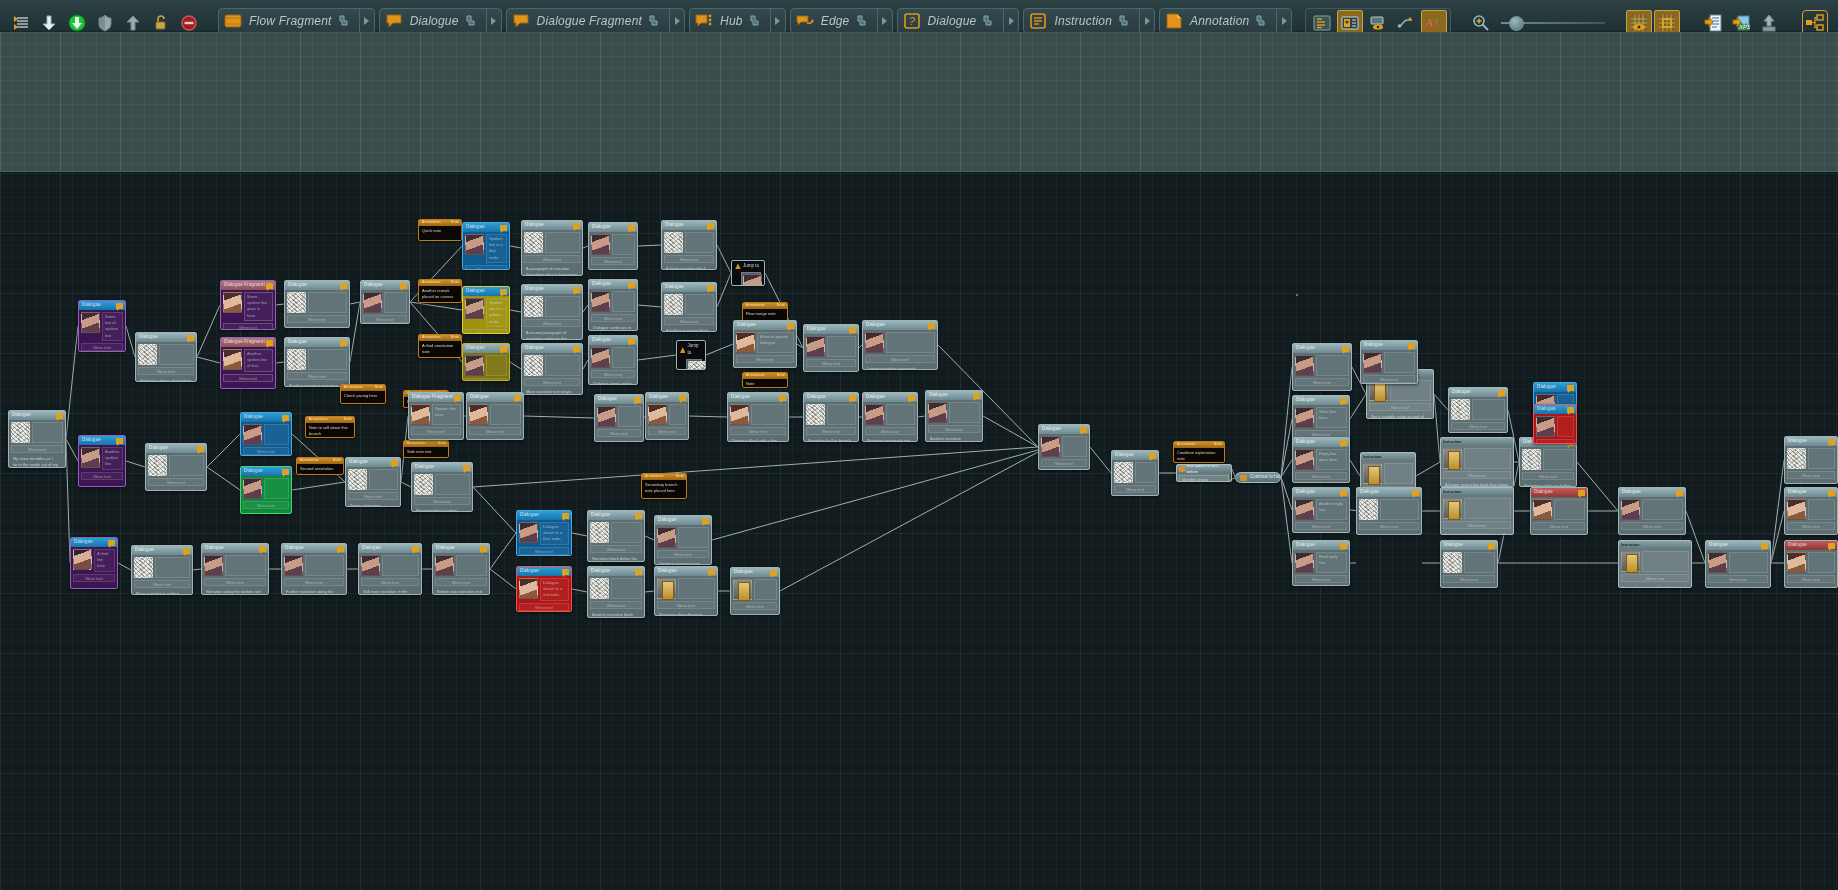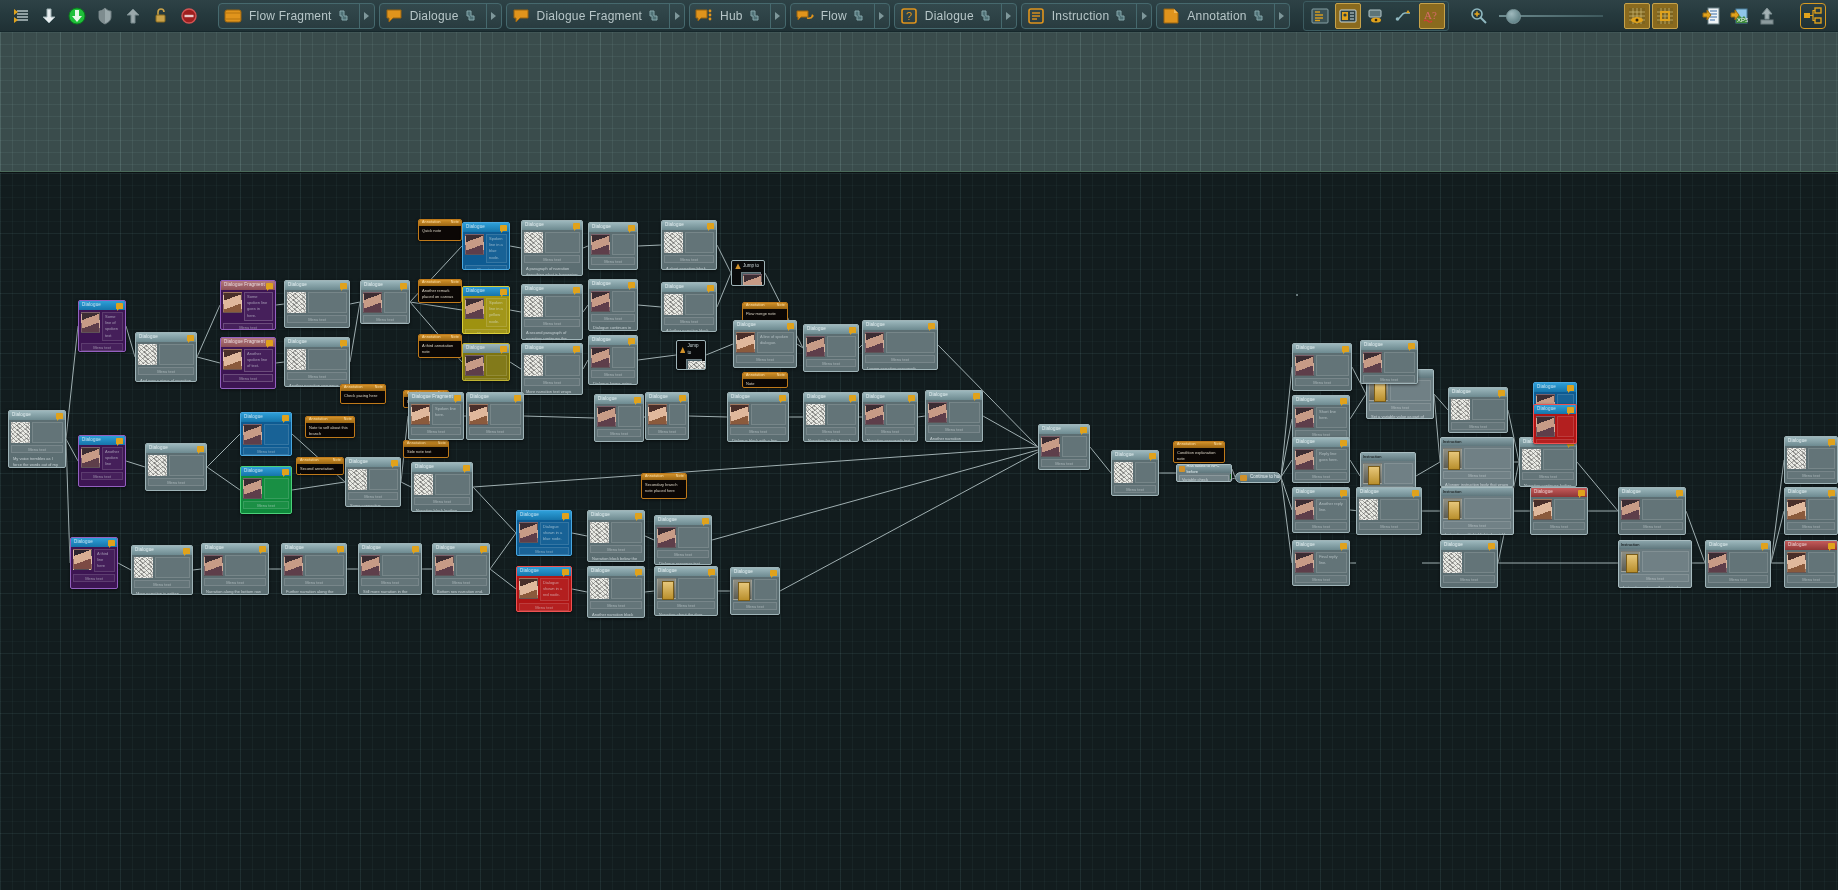--- a/index.html
+++ b/index.html
@@ -12,22 +12,23 @@
     font-family: "Liberation Sans", sans-serif;
     -webkit-font-smoothing: none;
   }
 
   
   #toolbar {
     position: absolute; left: 0; top: 0;
     width: 1838px; height: 32px;
     background: linear-gradient(to bottom, #2e4246 0%, #263a3e 45%, #1f3034 100%);
     border-bottom: 1px solid #16282c;
-    display: flex; align-items: center;
-    padding: 0 2px;
+    display: flex; align-items: flex-start;
+    padding: 8px 2px;
+    font-style: italic;
   }
   .tb-group {
     display: flex; align-items: center; height: 30px;
     border: 1px solid #3c5b60;
     border-radius: 3px;
     margin: 0 3px;
     padding: 0 2px;
     background: rgba(40,62,66,0.35);
   }
   .tb-group.bare { border: none; background: none; }
@@ -461,21 +462,21 @@
         </div>
         <div class="tpl-arrow"></div>
       </div>
       <div class="tpl">
         <div class="tpl-main">
           <span class="tpl-ico"><svg width="18" height="16" viewBox="0 0 18 16">
               <path d="M1 3 h11 v6 h-7 l-3 3 v-3 h-1 Z" fill="#e0941c" stroke="#9a6410"></path>
               <path d="M11 10 q4 1 6 -2" fill="none" stroke="#e0941c" stroke-width="1.4"></path>
               <path d="M16 6 l2 2 l-3 1 Z" fill="#e0941c"></path>
             </svg></span>
-          <span class="tpl-label">Flow</span>
+          <span class="tpl-label">Edge</span>
           <span class="tpl-pin"><svg width="14" height="16" viewBox="0 0 14 16">
               <path d="M3 3 l4 0 l0 5 l3 0 l0 4 l-5 0 l0 -4 l-2 0 Z" fill="#4f7176" stroke="#86a8ac" stroke-width="1"></path>
             </svg></span>
         </div>
         <div class="tpl-arrow"></div>
       </div>
       <div class="tpl">
         <div class="tpl-main">
           <span class="tpl-ico"><svg width="18" height="16" viewBox="0 0 18 16">
               <rect x="2" y="1" width="14" height="14" rx="2" fill="none" stroke="#e0941c" stroke-width="1.6"></rect>

